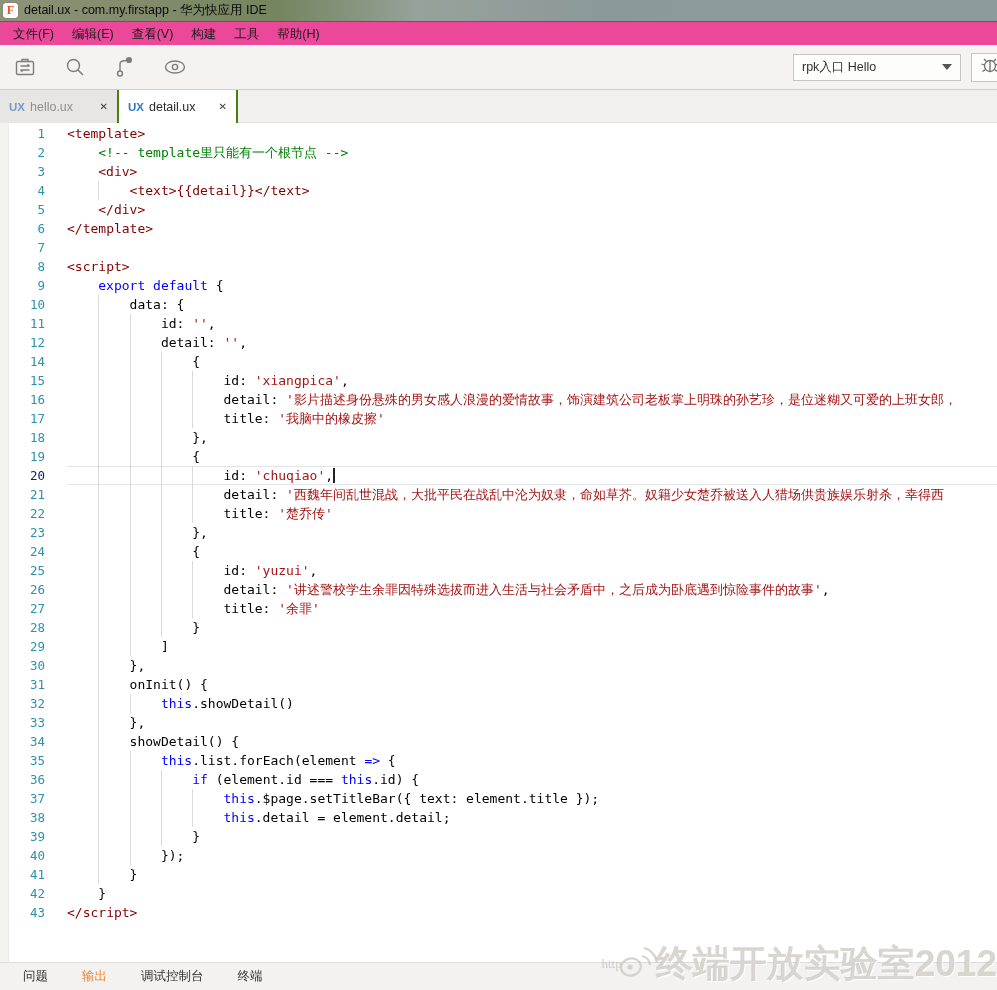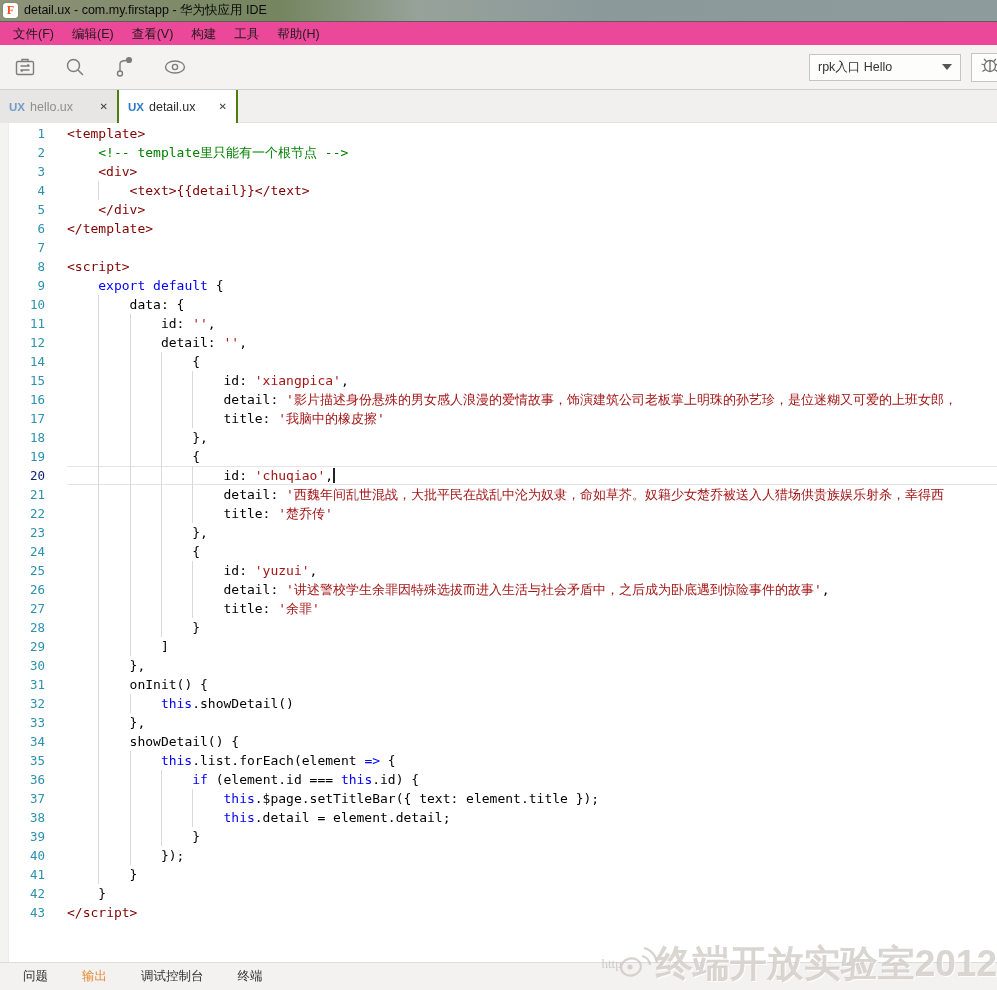--- a/index.html
+++ b/index.html
@@ -19,21 +19,21 @@
   
   .menubar { height:23px; flex:0 0 23px; background:#ec4899; display:flex; align-items:flex-end; padding-left:4px; }
   .menu-item { font-size:12.5px; color:#1b1b1b; padding:2px 9px; cursor:default; }
 
   
   .toolbar { height:45px; flex:0 0 45px; background:#f4f3f1; display:flex; align-items:center;
     padding-left:12px; border-bottom:1px solid #cfcfcd; overflow:hidden; }
   .tool-btn { width:26px; height:26px; margin-right:24px; display:flex; align-items:center; justify-content:center; }
   .tool-btn svg { display:block; }
   .toolbar-right { margin-left:auto; display:flex; align-items:center; }
-  .entry-select { width:152px; height:27px; background:#fdfdfc; border:1px solid #c6c4c2;
+  .entry-select { width:168px; height:27px; background:#fdfdfc; border:1px solid #c6c4c2;
     display:flex; align-items:center; padding:0 8px; font-size:12.5px; color:#333; }
   .entry-select .sel-label { flex:1; }
   .caret-down { width:0; height:0; border-left:5px solid transparent; border-right:5px solid transparent;
     border-top:6px solid #555; }
   .debug-btn { width:42px; height:29px; background:#fdfdfc; border:1px solid #c6c4c2; margin-left:10px;
     margin-right:-16px; display:flex; align-items:center; justify-content:flex-start; padding-left:7px; }
 
   
   .tabbar { height:33px; flex:0 0 33px; background:#f1f0ee; display:flex; border-bottom:1px solid #e3e2e0; }
   .tab { width:119px; height:33px; display:flex; align-items:center; padding:0 9px;

